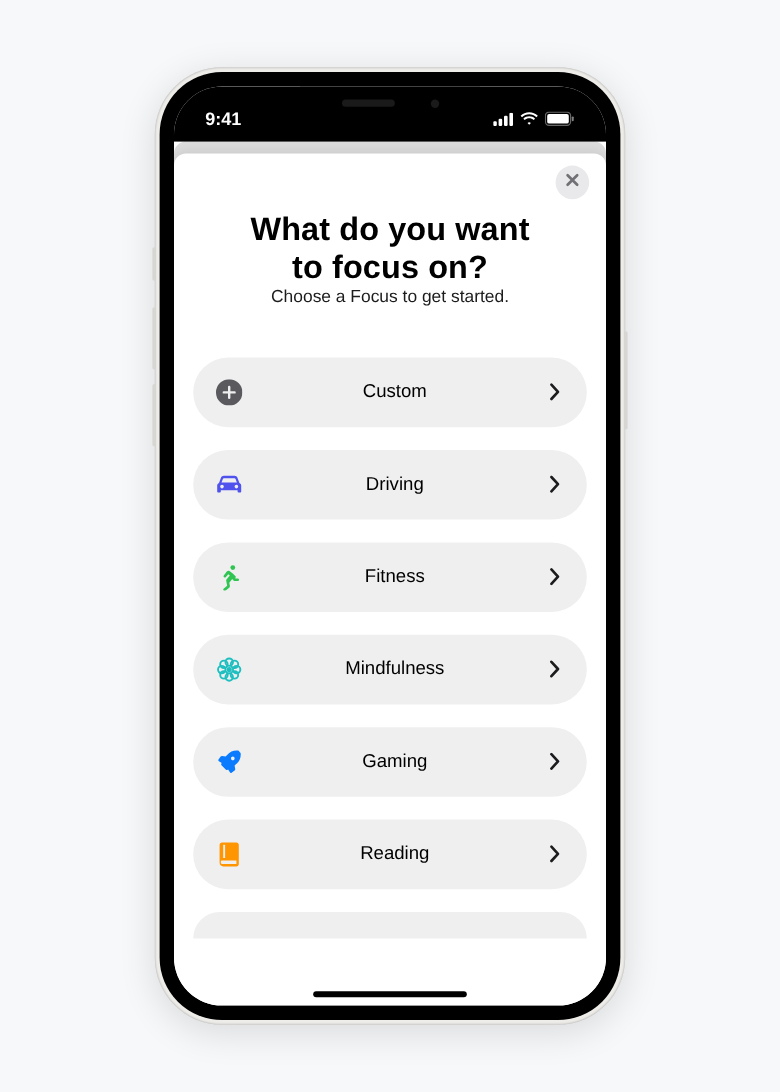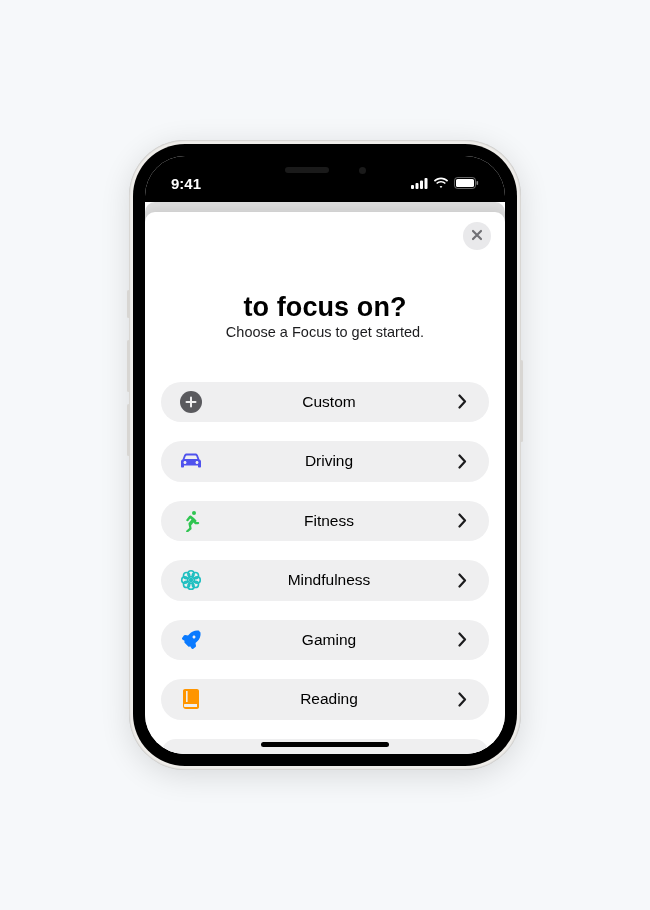--- a/index.html
+++ b/index.html
@@ -7,21 +7,21 @@
       width: 650px;
       height: 910px;
       background: #f6f8fa;
       font-family: -apple-system, BlinkMacSystemFont, "Segoe UI", Helvetica, Arial, sans-serif;
       display: flex;
       align-items: center;
       justify-content: center;
     }
     .phone {
       width: 392px;
-      height: 630px;
+      height: 798px;
       background: #efedea;
       border-radius: 56px;
       padding: 4px;
       box-shadow: 0 6px 30px rgba(0,0,0,0.12), inset 0 0 2px rgba(0,0,0,0.35);
       position: relative;
     }
     .phone-inner {
       width: 100%;
       height: 100%;
       background: #000;
@@ -235,21 +235,21 @@
         <div class="close-btn">
           <span>
             <svg width="12" height="12" viewBox="0 0 12 12">
                 <path d="M2 2 L10 10 M10 2 L2 10" stroke="currentColor" stroke-width="2.2" stroke-linecap="round"></path>
               </svg>
           </span>
         </div>
 
         <div class="header">
           <h1 class="title">
-            <br>
+            <span>What do you want</span><br>
             <span>to focus on?</span>
           </h1>
           <p class="subtitle">Choose a Focus to get started.</p>
         </div>
 
         <div class="options">
 
           <div class="option">
             <span class="opt-icon" style="color:#5a5a5e">
               <svg width="22" height="22" viewBox="0 0 22 22">

